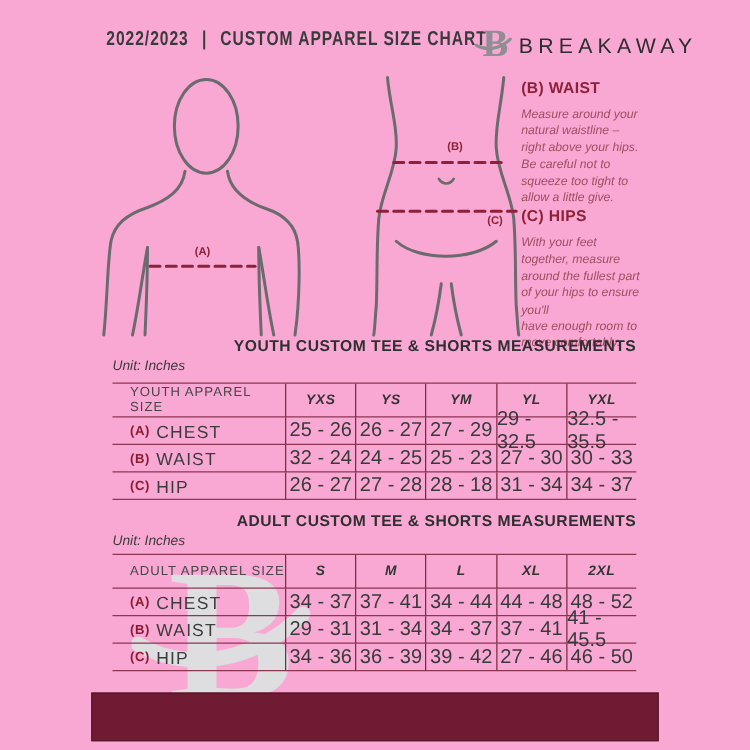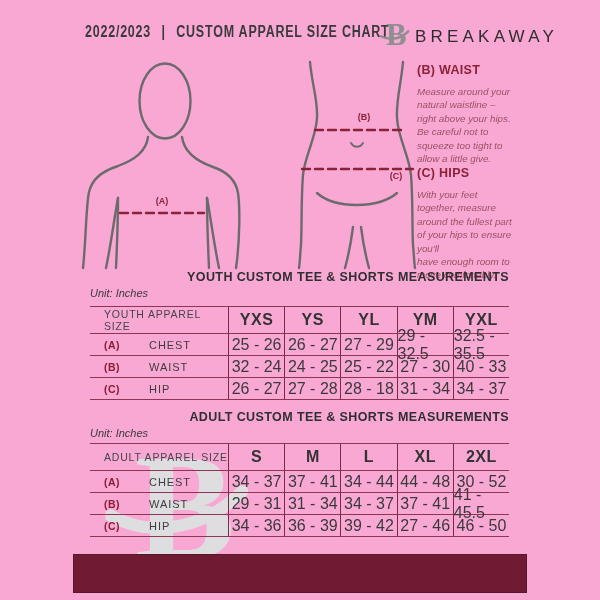--- a/index.html
+++ b/index.html
@@ -53,23 +53,23 @@
   }
   .cell {
     display:flex; align-items:center; justify-content:center;
     border-bottom:1.5px solid #8c3652; box-sizing:border-box;
   }
   .cell.vl { border-left:1.5px solid #7b2a42; }
   .cell.head { height:27px; }
   .cell.data { height:22px; }
   .cell.label-col { justify-content:flex-start; padding-left:14px; }
   .col-head-label { font-size:10.5px; letter-spacing:0.8px; color:#45454a; }
-  .col-head-size  { font-weight:bold; font-size:16px; letter-spacing:0.5px; color:#333; }
+  .col-head-size  { font-weight:bold; font-size:11px; letter-spacing:0.5px; color:#333;font-style:italic; }
   .row-key  { font-weight:bold; font-size:10.5px; letter-spacing:0.5px; color:#8c1c33; margin-right:5px; }
-  .row-name { font-size:11px; letter-spacing:0.9px; color:#3c3c3e;margin-left:24px; }
+  .row-name { font-size:14px; letter-spacing:0.9px; color:#3c3c3e; }
   .val { font-size:16px; color:#3a3a3c; }
   
   .watermark-svg { position:absolute; left:103px; top:416px; width:155px; height:172px; color:#dedee0; z-index:0; }
   .content-layer { position:absolute; inset:0; z-index:1; }
   .footer-bar {
     position:absolute; left:73px; top:554px; width:454px; height:39px;
     background:#6e1b33; border:1px solid #5a152a; box-sizing:border-box; z-index:2;
   }
 </style>
 </head>
@@ -156,24 +156,24 @@
       <div class="cell head label-col">
         <span class="col-head-label">YOUTH APPAREL SIZE</span>
       </div>
       <div class="cell head vl">
           <span class="col-head-size">YXS</span>
         </div>
       <div class="cell head vl">
           <span class="col-head-size">YS</span>
         </div>
       <div class="cell head vl">
+          <span class="col-head-size">YM</span>
+        </div>
+      <div class="cell head vl">
           <span class="col-head-size">YL</span>
-        </div>
-      <div class="cell head vl">
-          <span class="col-head-size">YM</span>
         </div>
       <div class="cell head vl">
           <span class="col-head-size">YXL</span>
         </div>
 
       <div class="cell data label-col">
         <span class="row-key">(A)</span>
         <span class="row-name">CHEST</span>
       </div>
       <div class="cell data vl">
@@ -196,27 +196,27 @@
         <span class="row-key">(B)</span>
         <span class="row-name">WAIST</span>
       </div>
       <div class="cell data vl">
           <span class="val">32 - 24</span>
         </div>
       <div class="cell data vl">
           <span class="val">24 - 25</span>
         </div>
       <div class="cell data vl">
-          <span class="val">25 - 22</span>
+          <span class="val">25 - 23</span>
         </div>
       <div class="cell data vl">
           <span class="val">27 - 30</span>
         </div>
       <div class="cell data vl">
-          <span class="val">40 - 33</span>
+          <span class="val">30 - 33</span>
         </div>
 
       <div class="cell data label-col">
         <span class="row-key">(C)</span>
         <span class="row-name">HIP</span>
       </div>
       <div class="cell data vl">
           <span class="val">26 - 27</span>
         </div>
       <div class="cell data vl">
@@ -266,21 +266,21 @@
       <div class="cell data vl">
           <span class="val">37 - 41</span>
         </div>
       <div class="cell data vl">
           <span class="val">34 - 44</span>
         </div>
       <div class="cell data vl">
           <span class="val">44 - 48</span>
         </div>
       <div class="cell data vl">
-          <span class="val">30 - 52</span>
+          <span class="val">48 - 52</span>
         </div>
 
       <div class="cell data label-col">
         <span class="row-key">(B)</span>
         <span class="row-name">WAIST</span>
       </div>
       <div class="cell data vl">
           <span class="val">29 - 31</span>
         </div>
       <div class="cell data vl">

